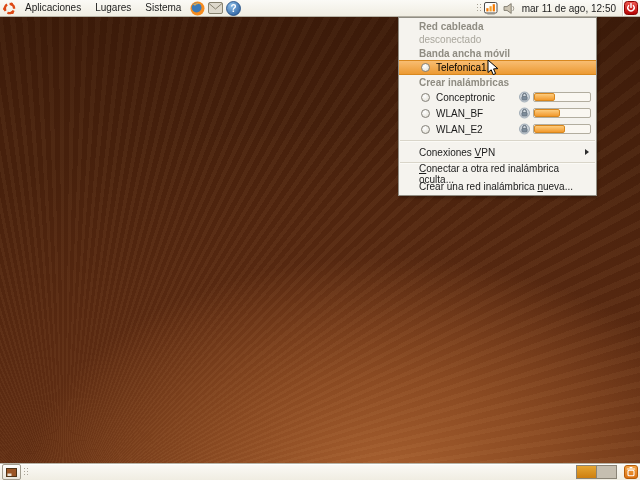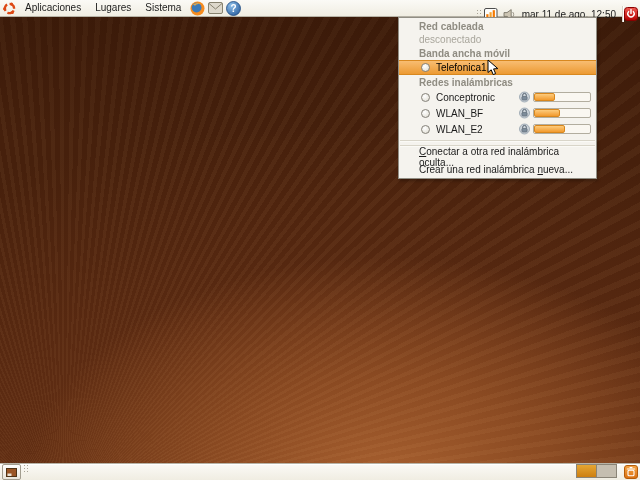--- a/index.html
+++ b/index.html
@@ -11,21 +11,21 @@
     background:
       linear-gradient(180deg, rgba(25,8,0,.28), rgba(25,8,0,0) 30%),
       repeating-conic-gradient(from 50deg at 10% 108%, rgba(255,200,140,.05) 0 .6deg, rgba(0,0,0,0) .6deg 1.4deg),
       radial-gradient(ellipse 72% 62% at 60% 102%, #a96130 0%, #8a4a22 38%, rgba(122,62,28,0) 78%),
       radial-gradient(ellipse 125% 95% at 52% 122%, #7a3e1a 0%, #5c2b12 58%, #46200c 100%);
   }
 
   
   .panel{position:absolute;left:0;right:0;height:16px;
     background:linear-gradient(#fbfaf6,#f0ede2);
-    display:flex;align-items:flex-start;font-size:10px;color:#1c1c1c;z-index:10;}
+    display:flex;align-items:center;font-size:10px;color:#1c1c1c;z-index:10;}
   .panel.top{top:0;border-bottom:1px solid #b7b3a6;}
   .panel.bottom{bottom:0;border-top:1px solid #b7b3a6;box-shadow:inset 0 1px 0 #ffffff;}
 
   .menu-label{padding:0 7px;height:16px;line-height:16px;cursor:default;}
   .launcher{width:16px;height:16px;display:flex;align-items:center;justify-content:center;margin:0 1px;}
   .right-group{margin-left:auto;display:flex;align-items:center;height:28px;}
   .handle-dots{width:5px;height:10px;margin:0 2px;
     background-image:radial-gradient(#a9a396 0.8px, rgba(0,0,0,0) 0.9px);
     background-size:3px 3px;}
   .applet-icon{width:16px;height:15px;display:flex;align-items:center;justify-content:center;margin:0 1px;}
@@ -156,21 +156,21 @@
     <span>desconectado</span>
   </div>
   <div class="mrow header h14">
     <span>Banda ancha móvil</span>
   </div>
   <div class="mrow radio-row selected">
     <span class="radio"></span>
     <span>Telefonica1</span>
   </div>
   <div class="mrow header h14">
-    <span>Redes inalámbricas</span>
+    <span>Crear inalámbricas</span>
   </div>
 
   <div class="mrow radio-row h16">
     <span class="radio"></span>
     <span>Conceptronic</span>
     <span class="signal-wrap">
       <span class="lock-ico">
         <svg width="11" height="12" viewBox="0 0 11 12">
           <circle cx="5.5" cy="6" r="5" fill="#cdd4da" stroke="#8795a3" stroke-width="0.7"></circle>
           <path d="M3.7,5.5 V4.2 a1.8,1.8 0 0 1 3.6,0 V5.5" fill="none" stroke="#55626f" stroke-width="1"></path>
@@ -212,20 +212,24 @@
         </svg>
       </span>
       <span class="signal-bar">
         <span class="signal-fill" style="display: block; width: 56%;"></span>
       </span>
     </span>
   </div>
 
   <div class="msep"></div>
 
+  <div class="mrow h14">
+    <span><span>Conexiones </span><span class="mnk">V</span><span>PN</span></span>
+    <span class="vpn-arrow"></span>
+  </div>
 
   <div class="msep"></div>
 
   <div class="mrow h13">
     <span><span></span><span class="mnk">C</span><span>onectar a otra red inalámbrica oculta...</span></span>
   </div>
   <div class="mrow h13">
     <span><span>Crear una red inalámbrica </span><span class="mnk">n</span><span>ueva...</span></span>
   </div>
 </div>

